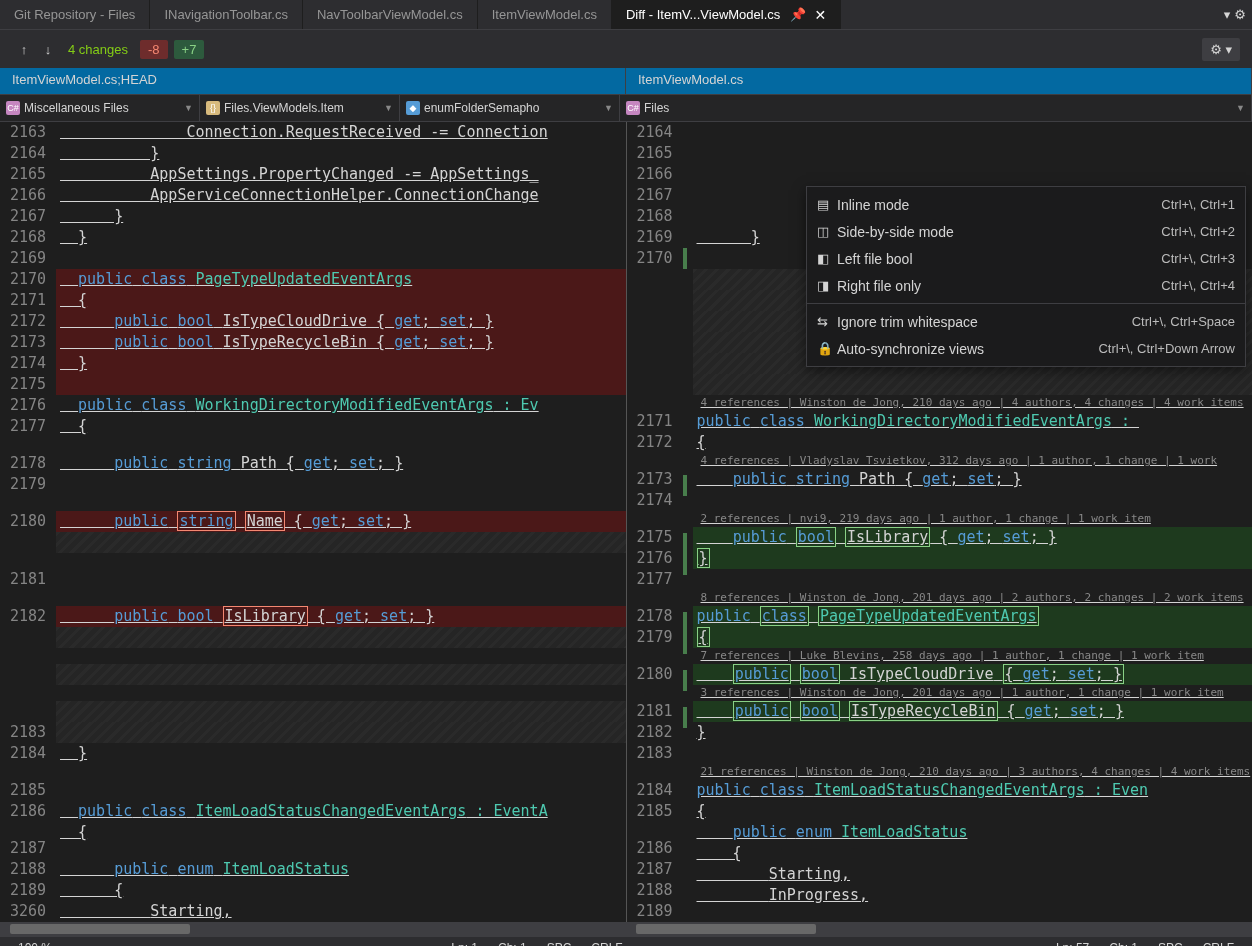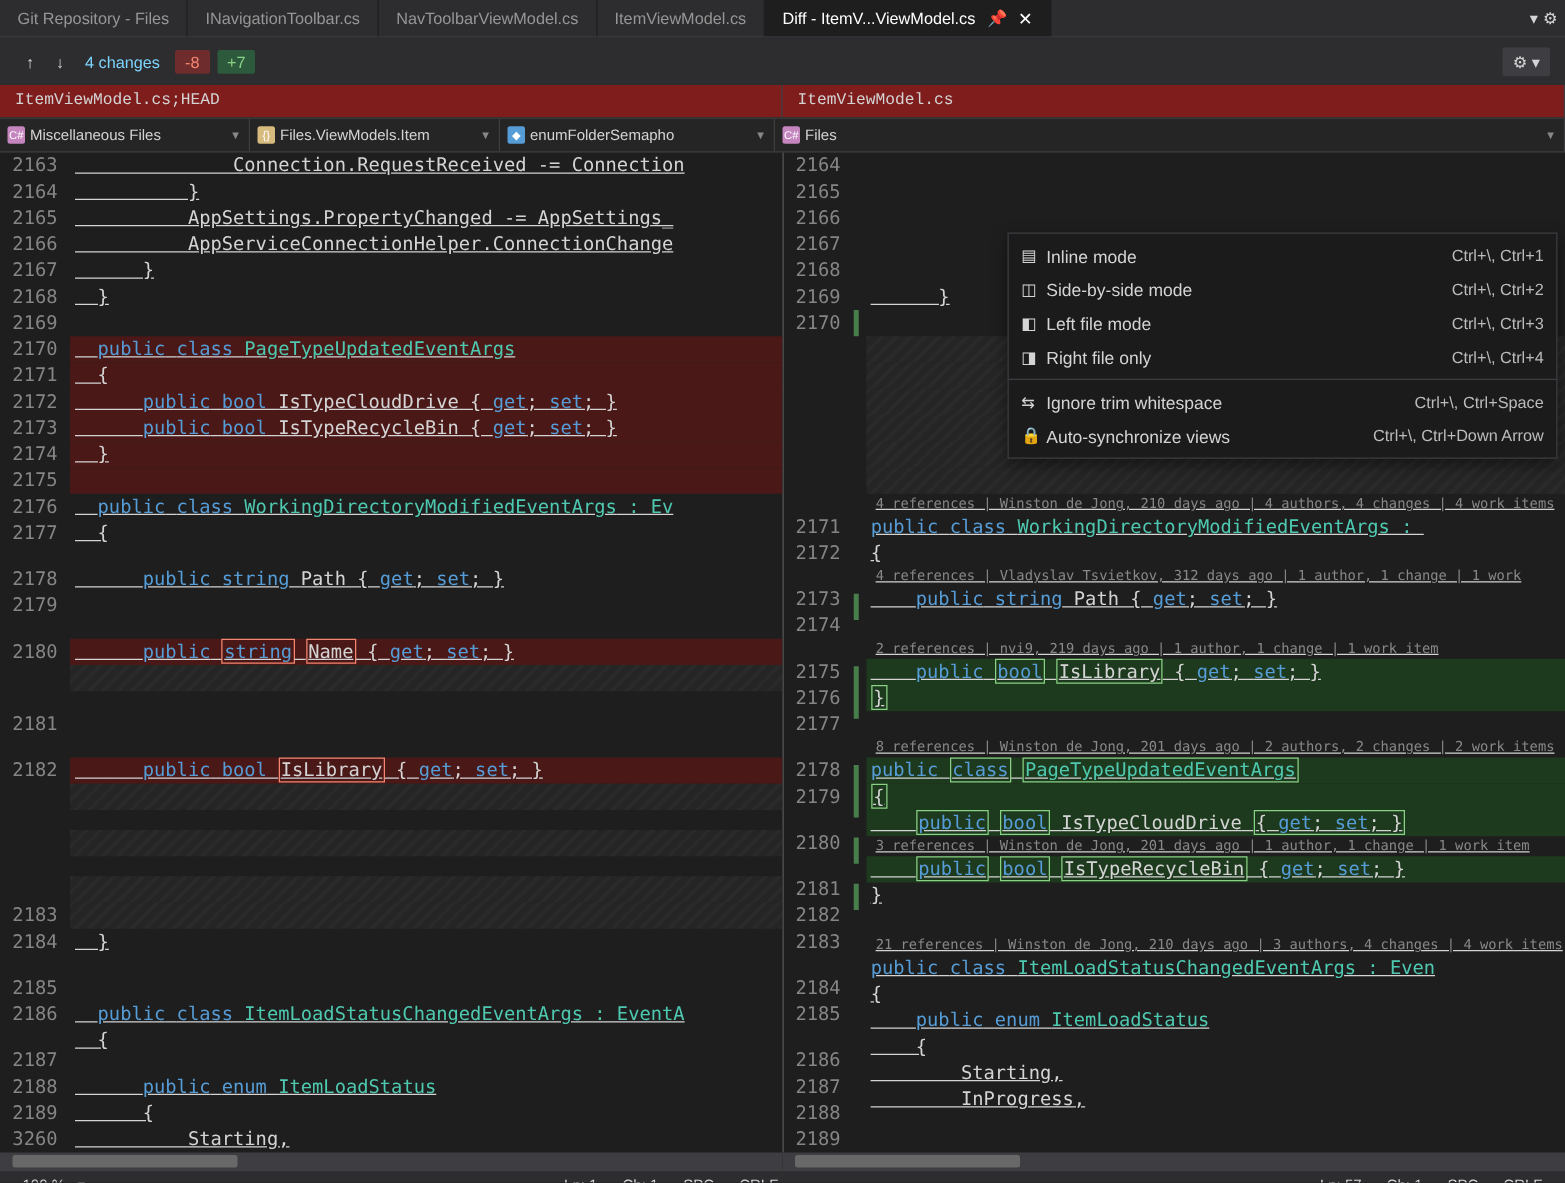--- a/index.html
+++ b/index.html
@@ -4,25 +4,25 @@
 <style>
 * { box-sizing: border-box; margin: 0; padding: 0; }
 body { font-family: "Segoe UI", sans-serif; background: #1e1e1e; color: #d4d4d4; width: 1252px; height: 946px; overflow: hidden; font-size: 13px; }
 .tabs { display: flex; background: #2d2d30; height: 30px; border-bottom: 1px solid #3e3e42; }
 .tab { padding: 5px 14px; color: #969696; border-right: 1px solid #1e1e1e; cursor: pointer; white-space: nowrap; display: flex; align-items: center; }
 .tab.active { background: #1e1e1e; color: #fff; }
 .tab-close { margin-left: 8px; font-size: 14px; }
 .gears-right { margin-left: auto; display: flex; align-items: center; padding: 0 6px; color: #d4d4d4; gap: 4px; }
 .toolbar { display: flex; align-items: center; padding: 4px 12px; background: #2d2d30; height: 38px; }
 .nav-arrow { width: 24px; height: 24px; display: flex; align-items: center; justify-content: center; color: #d4d4d4; cursor: pointer; }
-.changes { margin-left: 8px; color: #7dd3fc; }
+.changes { margin-left: 8px; color: #84cc16; }
 .badge-del { background: #6e2c2c; color: #f48771; padding: 2px 8px; margin-left: 12px; border-radius: 2px; }
 .badge-add { background: #2d5a3d; color: #89d185; padding: 2px 8px; margin-left: 6px; border-radius: 2px; }
 .gear-btn { margin-left: auto; background: #3e3e42; padding: 4px 8px; border-radius: 2px; cursor: pointer; display: flex; align-items: center; }
-.file-header { display: flex; background: #7f1d1d; height: 26px; font-family: Liberation Mono, monospace; }
+.file-header { display: flex; background: #0369a1; height: 26px; }
 .file-label { flex: 1; padding: 4px 12px; color: #d4d4d4; border-right: 1px solid #3e3e42; }
 .nav-bar { display: flex; background: #252526; height: 28px; border-top: 1px solid #3e3e42; border-bottom: 1px solid #3e3e42; }
 .nav-combo { display: flex; align-items: center; padding: 2px 6px; border-right: 1px solid #3e3e42; cursor: pointer; font-size: 12px; color: #d4d4d4; }
 .nav-combo .icon-sq { width: 14px; height: 14px; background: #c586c0; margin-right: 4px; border-radius: 2px; font-size: 9px; display:flex; align-items:center; justify-content:center; color:#fff; }
 .nav-combo .drop { margin-left: auto; font-size: 9px; color: #888; }
 .diff-area { display: flex; height: 800px; position: relative; justify-content: flex-end; }
 .pane { flex: 1; overflow: hidden; position: relative; font-family: Consolas, monospace; font-size: 15px; display:flex; }
 .pane-left { border-right: 1px solid #555; }
 .gutter { color: #858585; text-align: right; padding-right: 10px; user-select: none; width: 56px; flex-shrink:0; }
 .gutter .ln { height: 21px; line-height: 21px; }
@@ -275,20 +275,21 @@
       <div class="codelens">4 references | Vladyslav Tsvietkov, 312 days ago | 1 author, 1 change | 1 work</div>
       <div class="code-line">    <span class="kw">public</span> <span class="kw">string</span> <span class="plain">Path</span> { <span class="kw">get</span>; <span class="kw">set</span>; }</div>
       <div class="code-line"></div>
       <div class="codelens">2 references | nvi9, 219 days ago | 1 author, 1 change | 1 work item</div>
       <div class="code-line add-line">    <span class="kw">public</span> <span class="kw token-box-add">bool</span> <span class="plain token-box-add">IsLibrary</span> { <span class="kw">get</span>; <span class="kw">set</span>; }</div>
       <div class="code-line add-line"><span class="token-box-add">}</span></div>
       <div class="code-line"></div>
       <div class="codelens">8 references | Winston de Jong, 201 days ago | 2 authors, 2 changes | 2 work items</div>
       <div class="code-line add-line"><span class="kw">public</span> <span class="kw token-box-add">class</span> <span class="type token-box-add">PageTypeUpdatedEventArgs</span></div>
       <div class="code-line add-line"><span class="token-box-add">{</span></div>
+      <div class="codelens">7 references | Luke Blevins, 258 days ago | 1 author, 1 change | 1 work item</div>
       <div class="code-line add-line">    <span class="kw token-box-add">public</span> <span class="kw token-box-add">bool</span> <span class="plain">IsTypeCloudDrive</span> <span class="token-box-add">{ <span class="kw">get</span>; <span class="kw">set</span>; }</span></div>
       <div class="codelens">3 references | Winston de Jong, 201 days ago | 1 author, 1 change | 1 work item</div>
       <div class="code-line add-line">    <span class="kw token-box-add">public</span> <span class="kw token-box-add">bool</span> <span class="plain token-box-add">IsTypeRecycleBin</span> { <span class="kw">get</span>; <span class="kw">set</span>; }</div>
       <div class="code-line">}</div>
       <div class="code-line"></div>
       <div class="codelens">21 references | Winston de Jong, 210 days ago | 3 authors, 4 changes | 4 work items</div>
       <div class="code-line"><span class="kw">public</span> <span class="kw">class</span> <span class="type">ItemLoadStatusChangedEventArgs</span><span class="type"> : Even</span></div>
       <div class="code-line">{</div>
       <div class="code-line">    <span class="kw">public</span> <span class="kw">enum</span> <span class="type">ItemLoadStatus</span></div>
       <div class="code-line">    {</div>
@@ -303,21 +304,21 @@
         <span class="menu-label">Inline mode</span>
         <span class="menu-shortcut">Ctrl+\, Ctrl+1</span>
       </div>
     <div class="menu-item">
         <span class="menu-icon">◫</span>
         <span class="menu-label">Side-by-side mode</span>
         <span class="menu-shortcut">Ctrl+\, Ctrl+2</span>
       </div>
     <div class="menu-item">
         <span class="menu-icon">◧</span>
-        <span class="menu-label">Left file mode</span>
+        <span class="menu-label">Left file bool</span>
         <span class="menu-shortcut">Ctrl+\, Ctrl+3</span>
       </div>
     <div class="menu-item">
         <span class="menu-icon">◨</span>
         <span class="menu-label">Right file only</span>
         <span class="menu-shortcut">Ctrl+\, Ctrl+4</span>
       </div>
     <div class="menu-sep"></div>
     <div class="menu-item">
         <span class="menu-icon">⇆</span>

